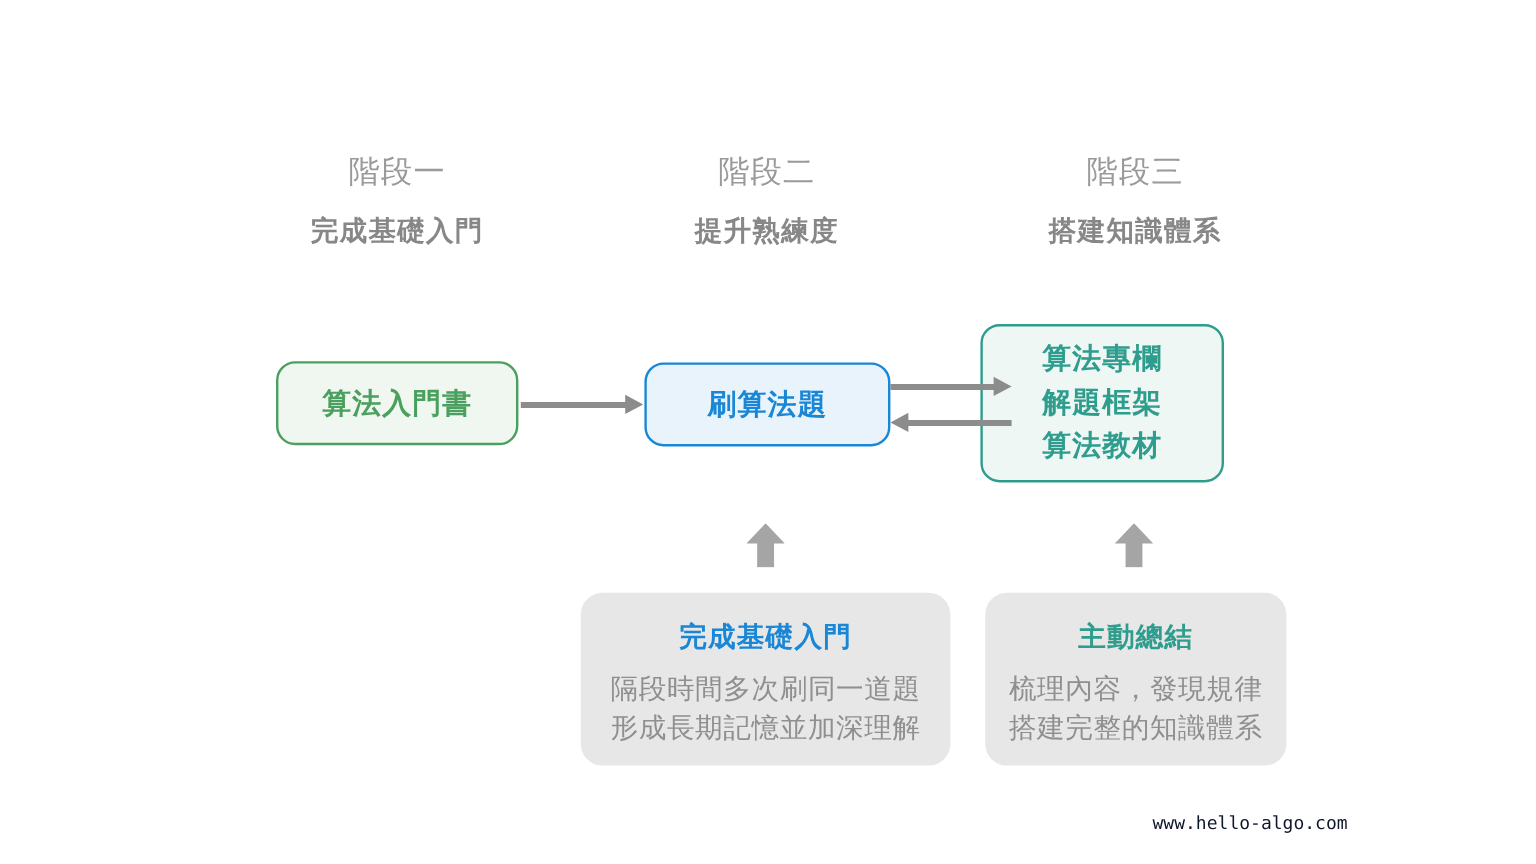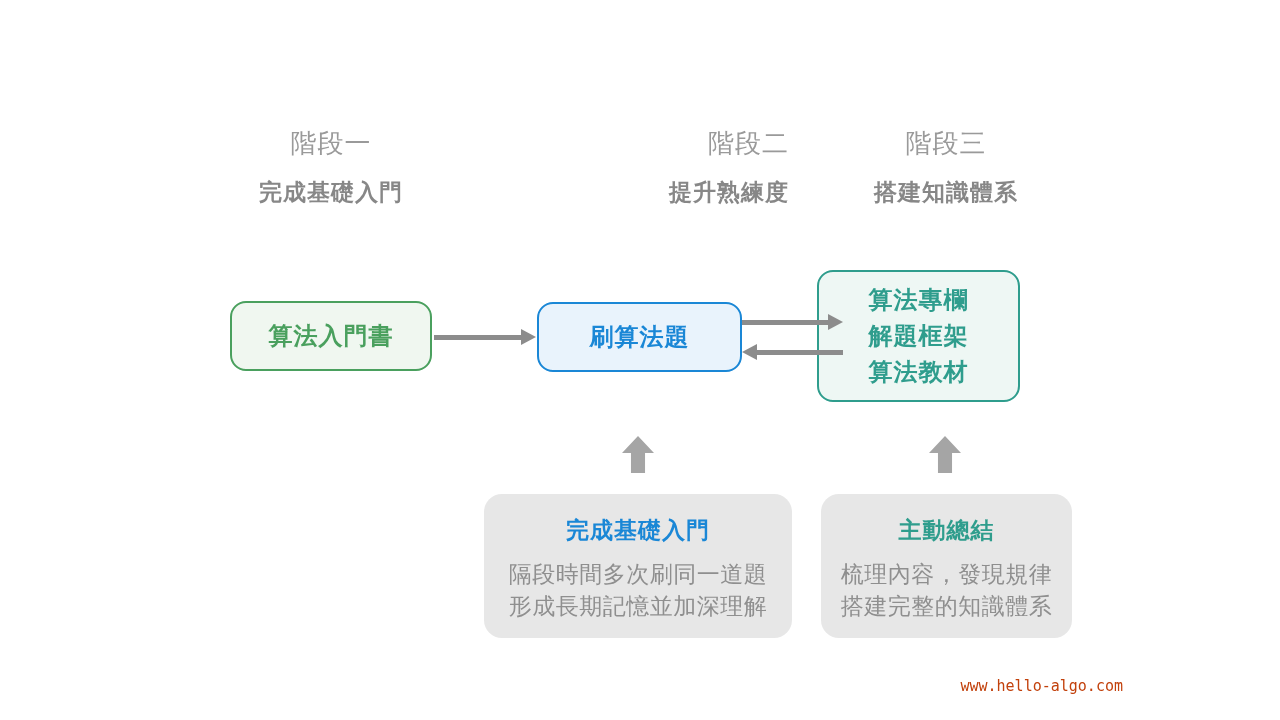--- a/index.html
+++ b/index.html
@@ -30,21 +30,21 @@
   }
   .stage-subtitle {
     margin-top: 17px;
     font-size: 23px;
     line-height: 30px;
     color: #878787;
     font-weight: 700;
     letter-spacing: 1px;
   }
   .stage-1 { left: 181px; }
-  .stage-2 { left: 489px; text-align: right; }
+  .stage-2 { left: 489px; }
   .stage-3 { left: 796px; }
 
   
   .node {
     position: absolute;
     border-radius: 16px;
     border: 2px solid;
     display: flex;
     flex-direction: column;
     align-items: center;
@@ -123,21 +123,21 @@
     color: #8f8f8f;
     letter-spacing: 0.5px;
   }
 
   .footer-url {
     position: absolute;
     right: 45px;
     top: 677px;
     font-family: "DejaVu Sans Mono", "Liberation Mono", monospace;
     font-size: 15px;
-    color: #c2410c;
+    color: #0f172a;
   }
 </style>
 </head>
 <body>
 
 <div class="canvas">
 
   <div class="stage stage-1">
     <div class="stage-title">階段一</div>
     <div class="stage-subtitle">完成基礎入門</div>

